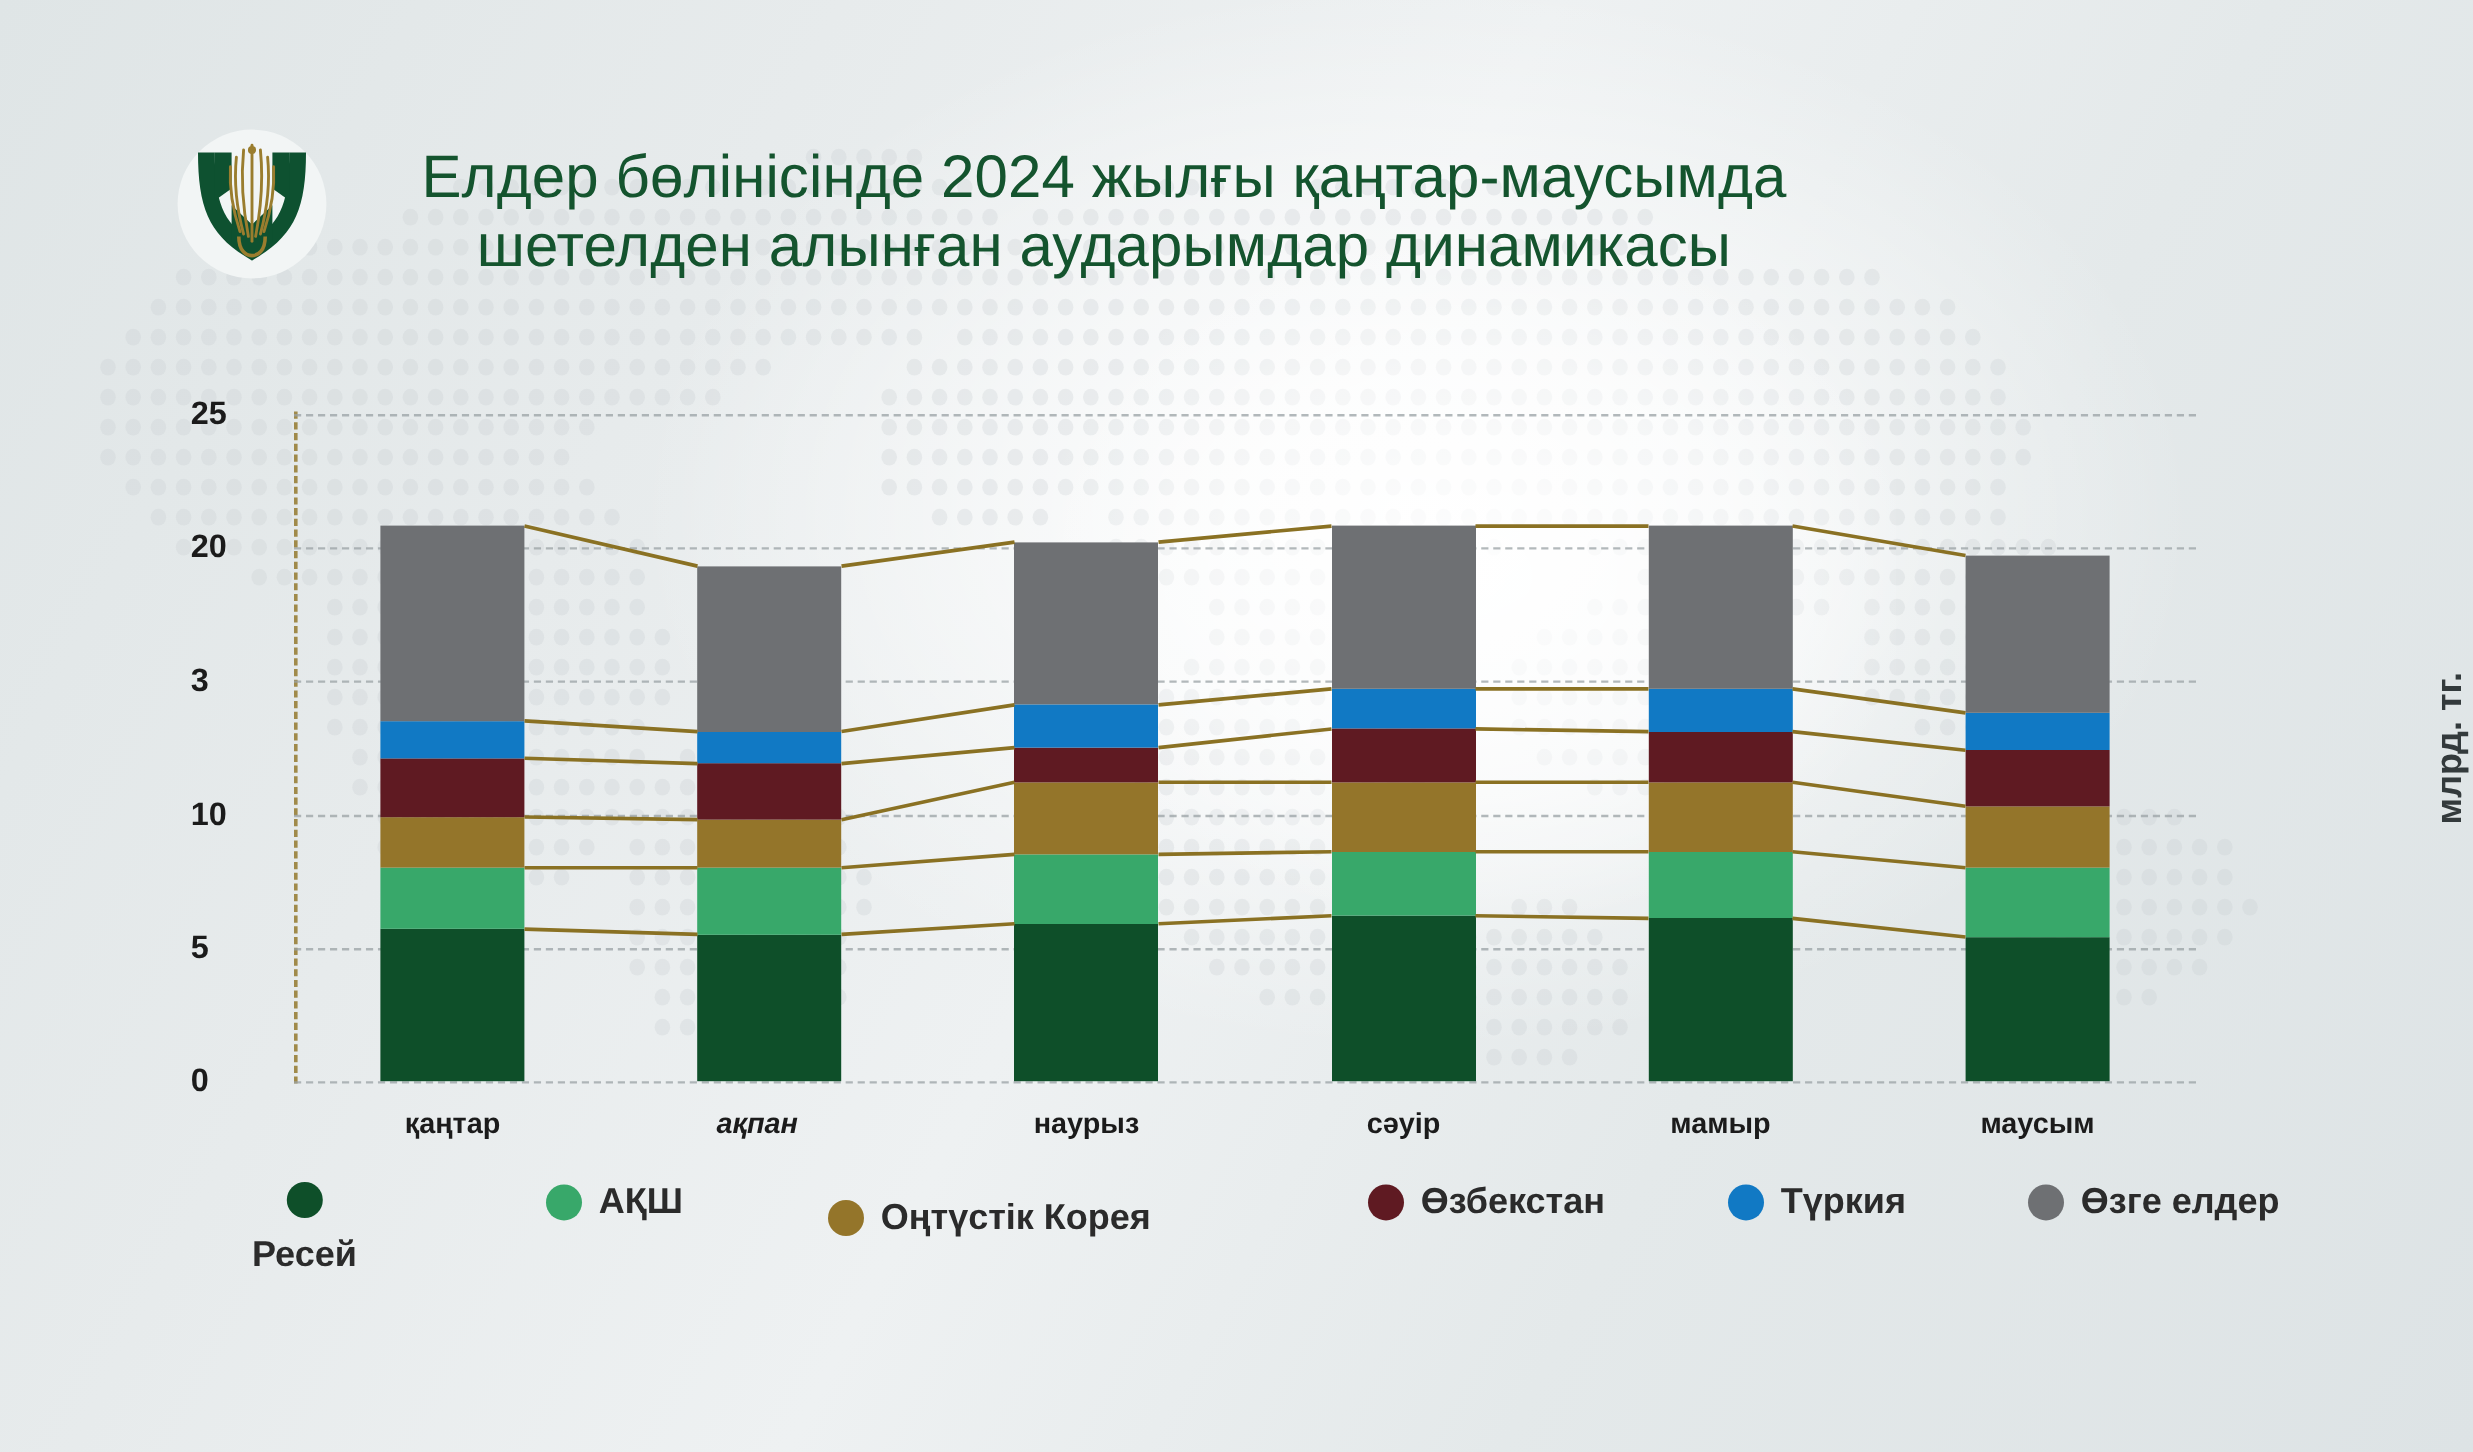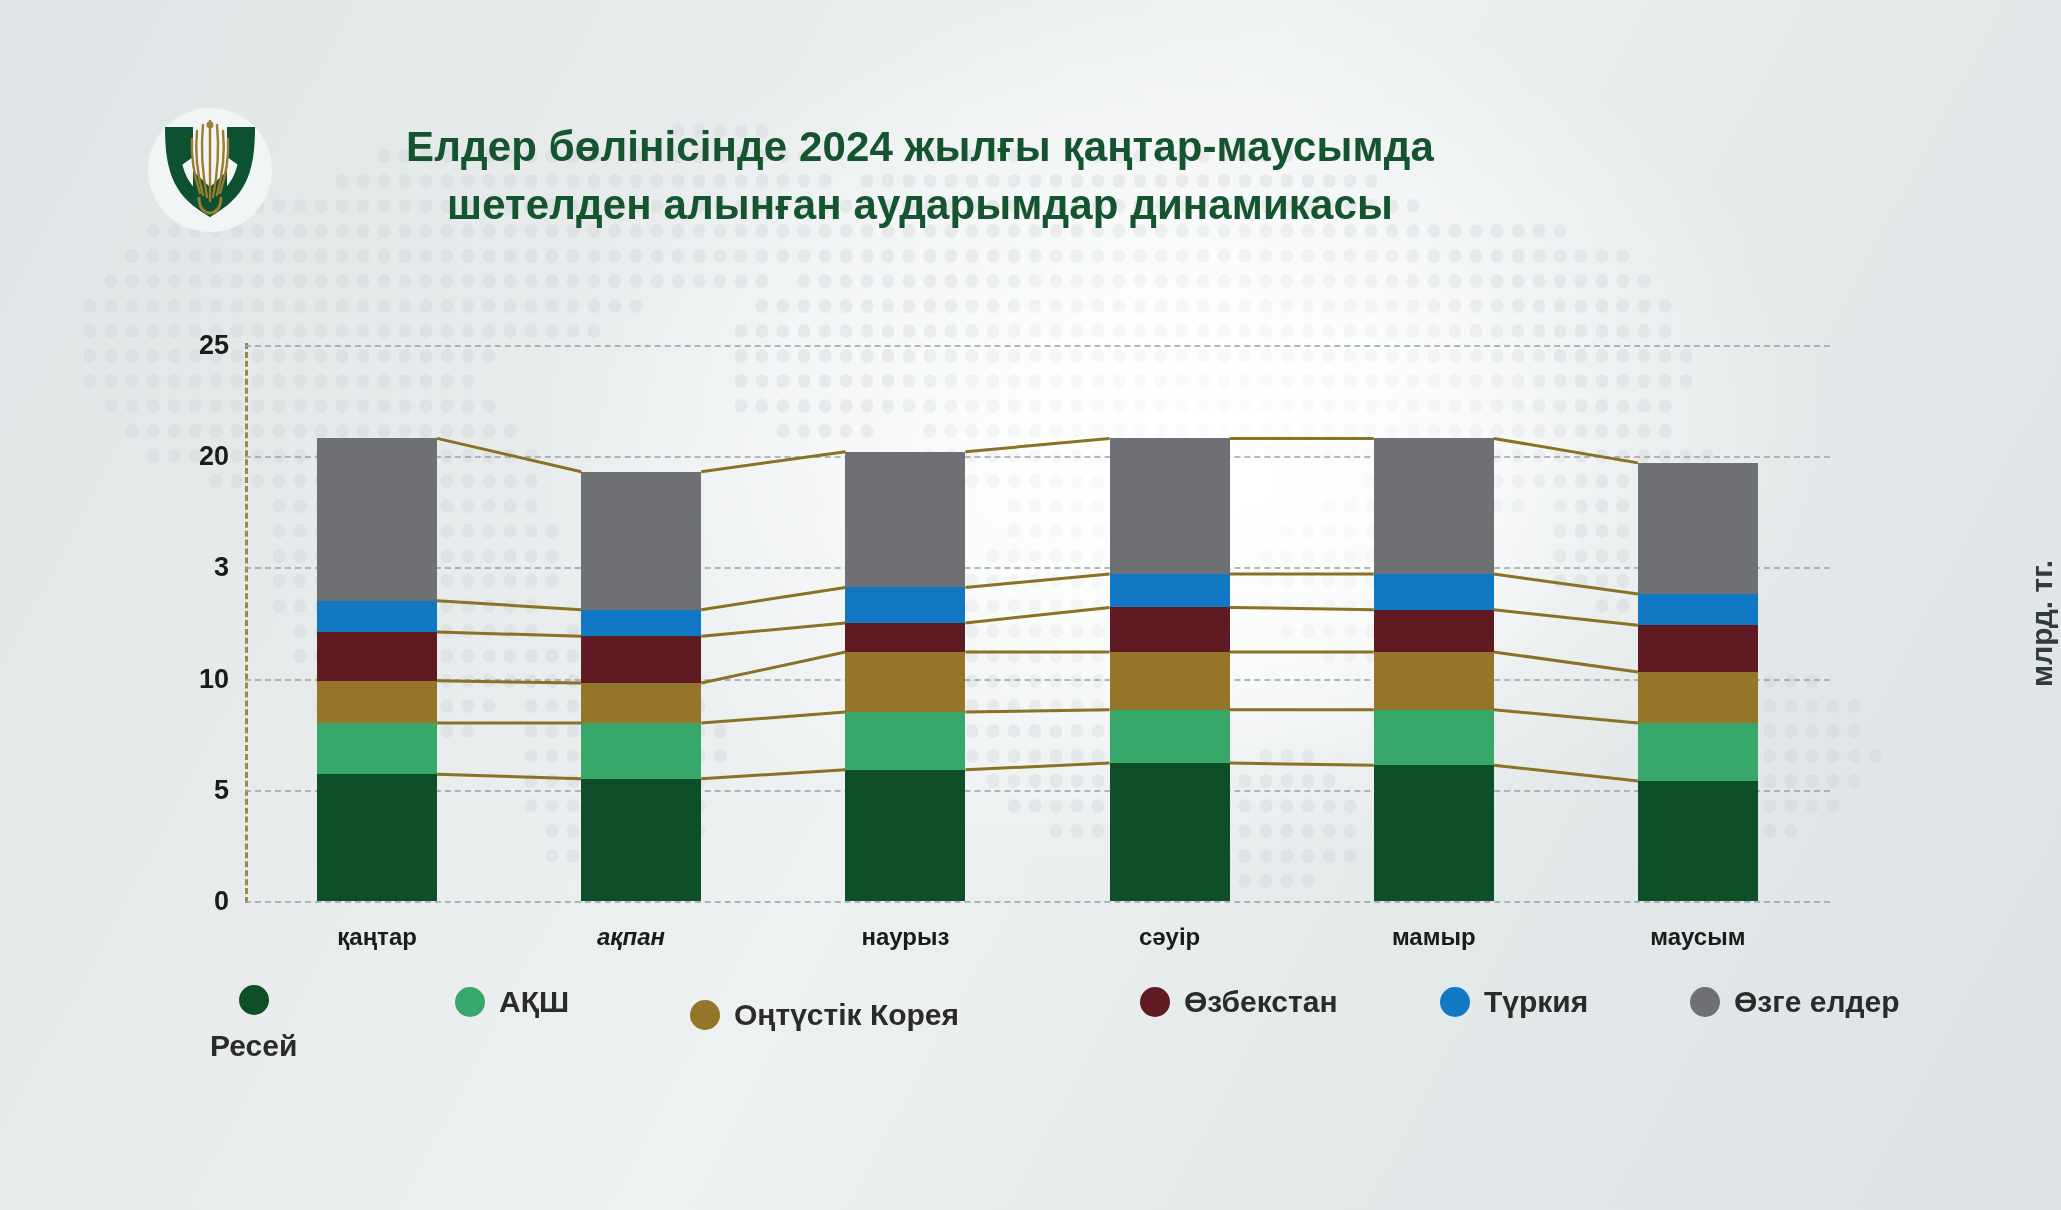--- a/index.html
+++ b/index.html
@@ -41,36 +41,36 @@
     width: 130px; height: 130px;
   }
 
   
   #title {
     position: absolute;
     left: 260px; top: 118px;
     width: 1320px;
     text-align: center;
     color: #14542e;
-    font-size: 42px;
-    font-weight: 700;
+    font-size: 50px;
+    font-weight: 400;
     line-height: 58px;
     letter-spacing: 0.1px;
   }
 
   
   #chart {
     position: absolute;
     left: 0px; top: 0px;
     width: 2061px; height: 1210px;
   }
   .ytick {
     position: absolute;
     width: 70px;
-    text-align: right;
+    text-align: left;
     font-size: 27px;
     font-weight: 700;
     color: #1b1b1b;
     transform: translateY(-50%);
   }
   .gridline {
     position: absolute;
     height: 0;
     border-top: 2px dashed #9aa2a5;
     opacity: 0.75;

